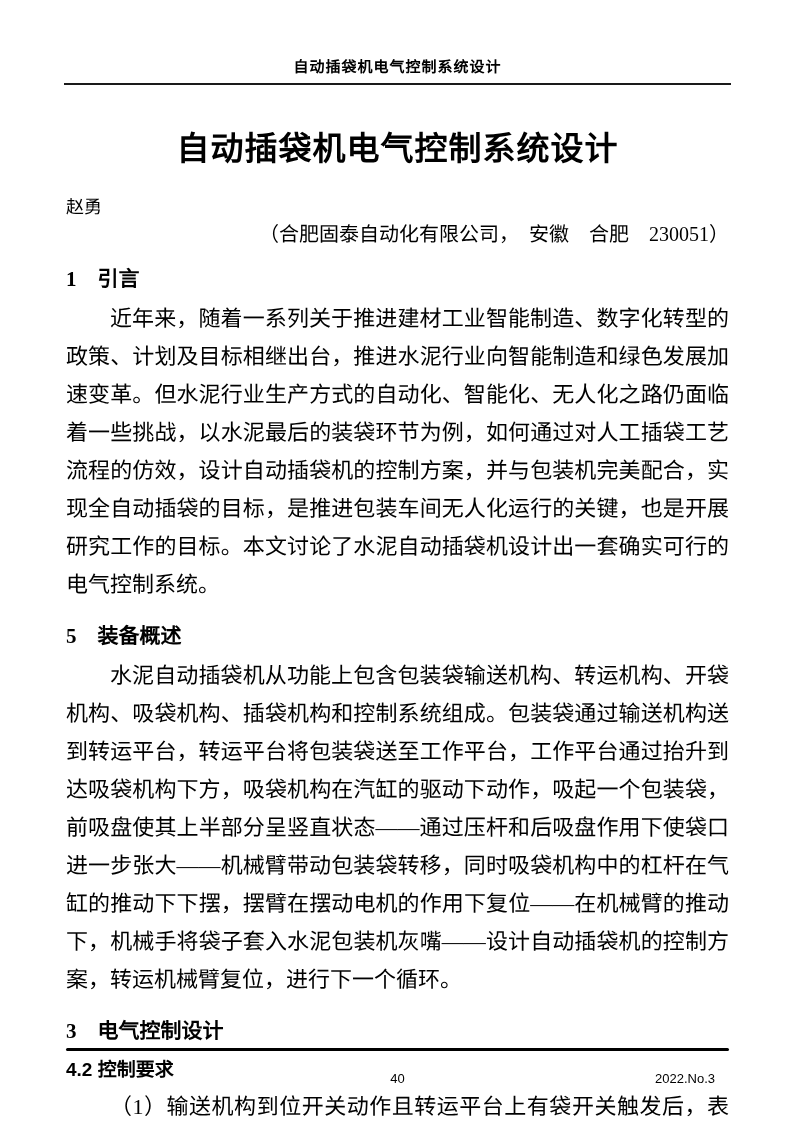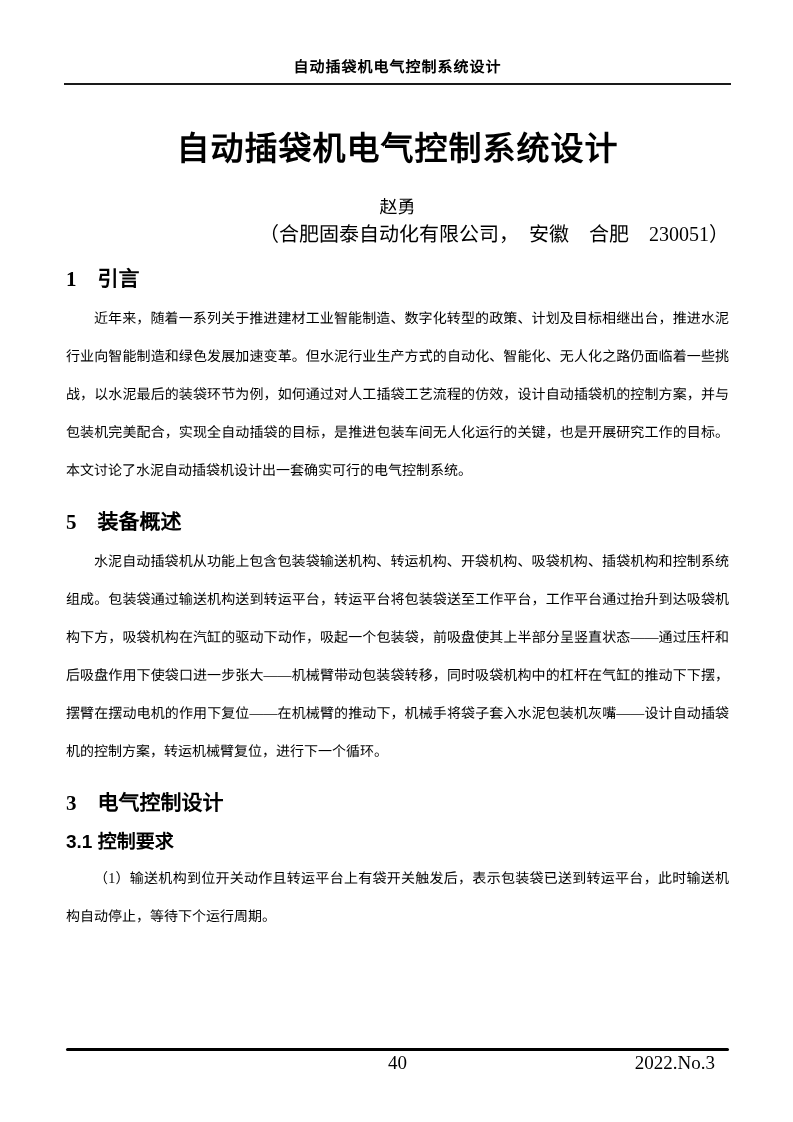--- a/index.html
+++ b/index.html
@@ -55,21 +55,20 @@
     font-weight: bold;
     font-size: 33px;
     line-height: 42px;
     text-align: center;
     letter-spacing: 1px;
   }
   .author {
     margin-top: 26px;
     font-size: 18px;
     line-height: 22px;
-    text-align: center;
     font-family: Liberation Serif, serif;
   }
   .affiliation {
     margin-top: 3px;
     font-size: 20px;
     line-height: 26px;
     text-align: right;
   }
   .section-heading {
     margin: 19px 0 8px 0;
@@ -80,43 +79,43 @@
   }
   .subsection-heading {
     margin: 14px 0 6px 0;
     font-family: "Liberation Sans", "DejaVu Sans", sans-serif;
     font-weight: bold;
     font-size: 19px;
     line-height: 24px;
   }
   .body-paragraph {
     margin: 0;
-    font-size: 14px;
+    font-size: 22px;
     line-height: 38px;
     text-align: justify;
     text-indent: 2em;
   }
   
   .page-footer {
     position: absolute;
     top: 1048px;
     left: 66px;
     right: 64px;
   }
   .footer-rule {
     height: 3px;
     background: var(--color-text);
     border-radius: 2px;
   }
   .footer-row {
     position: relative;
-    margin-top: 4px;
+    margin-top: 20px;
     height: 18px;
-    font-family: Liberation Serif, serif;
-    font-size: 19px;
+    font-family: Liberation Sans, sans-serif;
+    font-size: 13px;
     line-height: 16px;
   }
   .page-number {
     position: absolute;
     left: 0;
     right: 0;
     text-align: center;
   }
   .issue-label {
     position: absolute;
@@ -145,21 +144,21 @@
     <h2 class="section-heading">1　引言</h2>
 
     <p class="body-paragraph">近年来，随着一系列关于推进建材工业智能制造、数字化转型的政策、计划及目标相继出台，推进水泥行业向智能制造和绿色发展加速变革。但水泥行业生产方式的自动化、智能化、无人化之路仍面临着一些挑战，以水泥最后的装袋环节为例，如何通过对人工插袋工艺流程的仿效，设计自动插袋机的控制方案，并与包装机完美配合，实现全自动插袋的目标，是推进包装车间无人化运行的关键，也是开展研究工作的目标。本文讨论了水泥自动插袋机设计出一套确实可行的电气控制系统。</p>
 
     <h2 class="section-heading">5　装备概述</h2>
 
     <p class="body-paragraph">水泥自动插袋机从功能上包含包装袋输送机构、转运机构、开袋机构、吸袋机构、插袋机构和控制系统组成。包装袋通过输送机构送到转运平台，转运平台将包装袋送至工作平台，工作平台通过抬升到达吸袋机构下方，吸袋机构在汽缸的驱动下动作，吸起一个包装袋，前吸盘使其上半部分呈竖直状态——通过压杆和后吸盘作用下使袋口进一步张大——机械臂带动包装袋转移，同时吸袋机构中的杠杆在气缸的推动下下摆，摆臂在摆动电机的作用下复位——在机械臂的推动下，机械手将袋子套入水泥包装机灰嘴——设计自动插袋机的控制方案，转运机械臂复位，进行下一个循环。</p>
 
     <h2 class="section-heading">3　电气控制设计</h2>
 
-    <h3 class="subsection-heading">3.1 控制要求</h3>
+    <h3 class="subsection-heading">4.2 控制要求</h3>
 
     <p class="body-paragraph">（1）输送机构到位开关动作且转运平台上有袋开关触发后，表示包装袋已送到转运平台，此时输送机构自动停止，等待下个运行周期。</p>
 
   </main>
 
   <footer class="page-footer">
     <div class="footer-rule"></div>
     <div class="footer-row">
       <span class="page-number">40</span>
       <span class="issue-label">2022.No.3</span>

